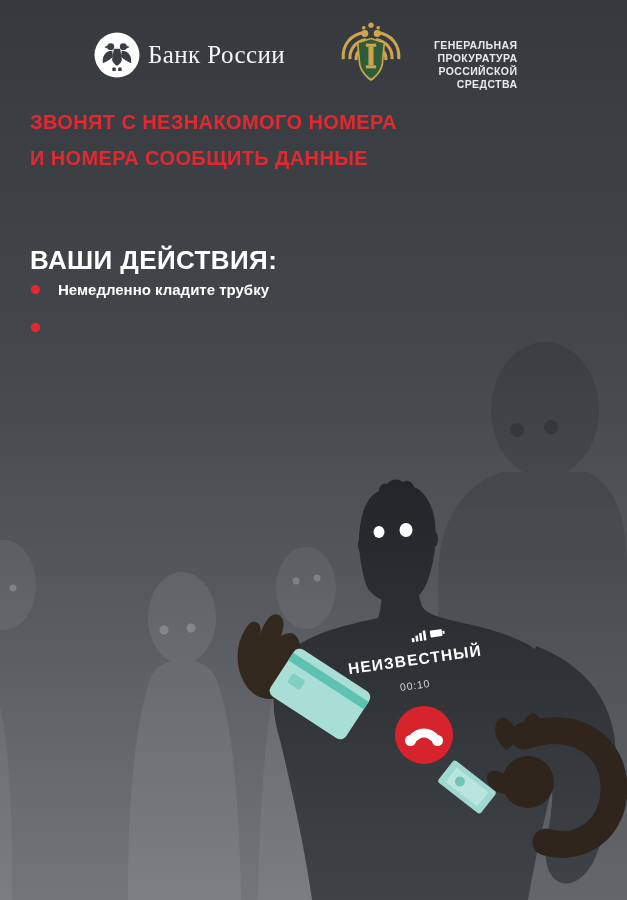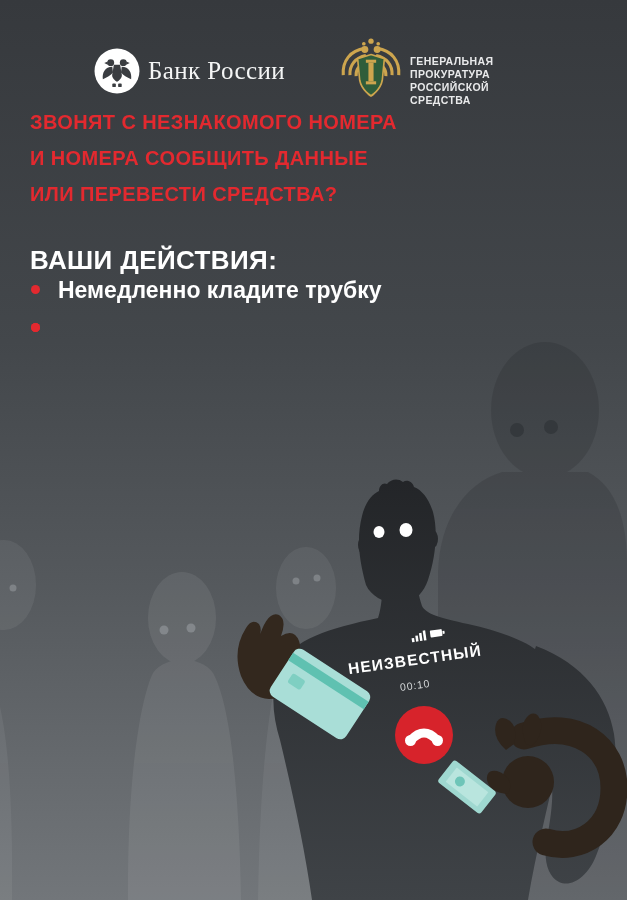--- a/index.html
+++ b/index.html
@@ -4,39 +4,39 @@
 <style>
   html,body{margin:0;padding:0;background:#202225;}
   .poster{
     position:relative;width:627px;height:900px;overflow:hidden;
     background:linear-gradient(180deg,#36393d 0%,#43474b 38%,#54585c 64%,#72767a 100%);
     font-family:"Liberation Sans",sans-serif;
   }
   .scene{position:absolute;left:0;top:0;width:627px;height:900px;z-index:1;}
 
   
-  .hdr{position:absolute;left:0;top:0;width:497px;height:100px;z-index:3;margin-top:16px;}
+  .hdr{position:absolute;left:0;top:0;width:497px;height:100px;z-index:3;}
   .bank-logo{position:absolute;left:94px;top:32px;width:46px;height:46px;}
   .bank-name{position:absolute;left:148px;top:41px;font-family:"Liberation Serif",serif;
     font-size:25px;color:#f4f5f5;letter-spacing:.4px;}
   .pros-logo{position:absolute;left:334px;top:18px;width:74px;height:74px;}
-  .pros-name{position:absolute;left:410px;top:39px;color:#e9eaeb;font-size:10.5px;
-    font-weight:bold;line-height:13px;letter-spacing:.4px;}
+  .pros-name{position:absolute;left:434px;top:39px;color:#e9eaeb;font-size:10.5px;
+    font-weight:bold;line-height:13px;letter-spacing:.4px;text-align:right;}
 
   
   .headline{position:absolute;left:30px;top:104px;width:585px;z-index:3;
     color:#e3292f;font-size:20px;line-height:36px;font-weight:800;letter-spacing:.4px;}
 
   
   .actions-title{position:absolute;left:30px;top:245px;z-index:3;color:#fff;
     font-size:26px;font-weight:800;letter-spacing:.4px;}
   .actions{position:absolute;left:30px;top:277px;width:530px;z-index:3;
     list-style:none;margin:0;padding:0;}
   .actions li{position:relative;padding-left:28px;margin-bottom:12px;color:#fff;
-    font-size:23px;line-height:26px;font-weight:700;}
+    font-size:15px;line-height:26px;font-weight:700;}
   .dot{position:absolute;left:1px;top:8px;width:9px;height:9px;border-radius:50%;
     background:#e3292f;}
 
   
   .caller{position:absolute;left:330px;top:651px;width:170px;text-align:center;z-index:3;
     color:#fff;font-size:15.5px;font-weight:700;letter-spacing:1.2px;
     transform:rotate(-8deg);}
   .duration{position:absolute;left:330px;top:679px;width:170px;text-align:center;z-index:3;
     color:#d4d7d8;font-size:10.5px;letter-spacing:.8px;transform:rotate(-8deg);}
 </style>
@@ -231,21 +231,20 @@
     </svg>
     <div class="pros-name">
       <div>ГЕНЕРАЛЬНАЯ ПРОКУРАТУРА</div>
       <div>РОССИЙСКОЙ СРЕДСТВА</div>
     </div>
   </div>
 
   <div class="headline">
     <div>ЗВОНЯТ С НЕЗНАКОМОГО НОМЕРА</div>
     <div>И НОМЕРА СООБЩИТЬ ДАННЫЕ</div>
-    <div>ИЛИ ПЕРЕВЕСТИ СРЕДСТВА?</div>
   </div>
 
   <div class="actions-title">ВАШИ ДЕЙСТВИЯ:</div>
   <ul class="actions">
     <li>
       <span class="dot"></span>
       <span>Немедленно кладите трубку</span>
     </li>
     <li>
       <span class="dot"></span>

